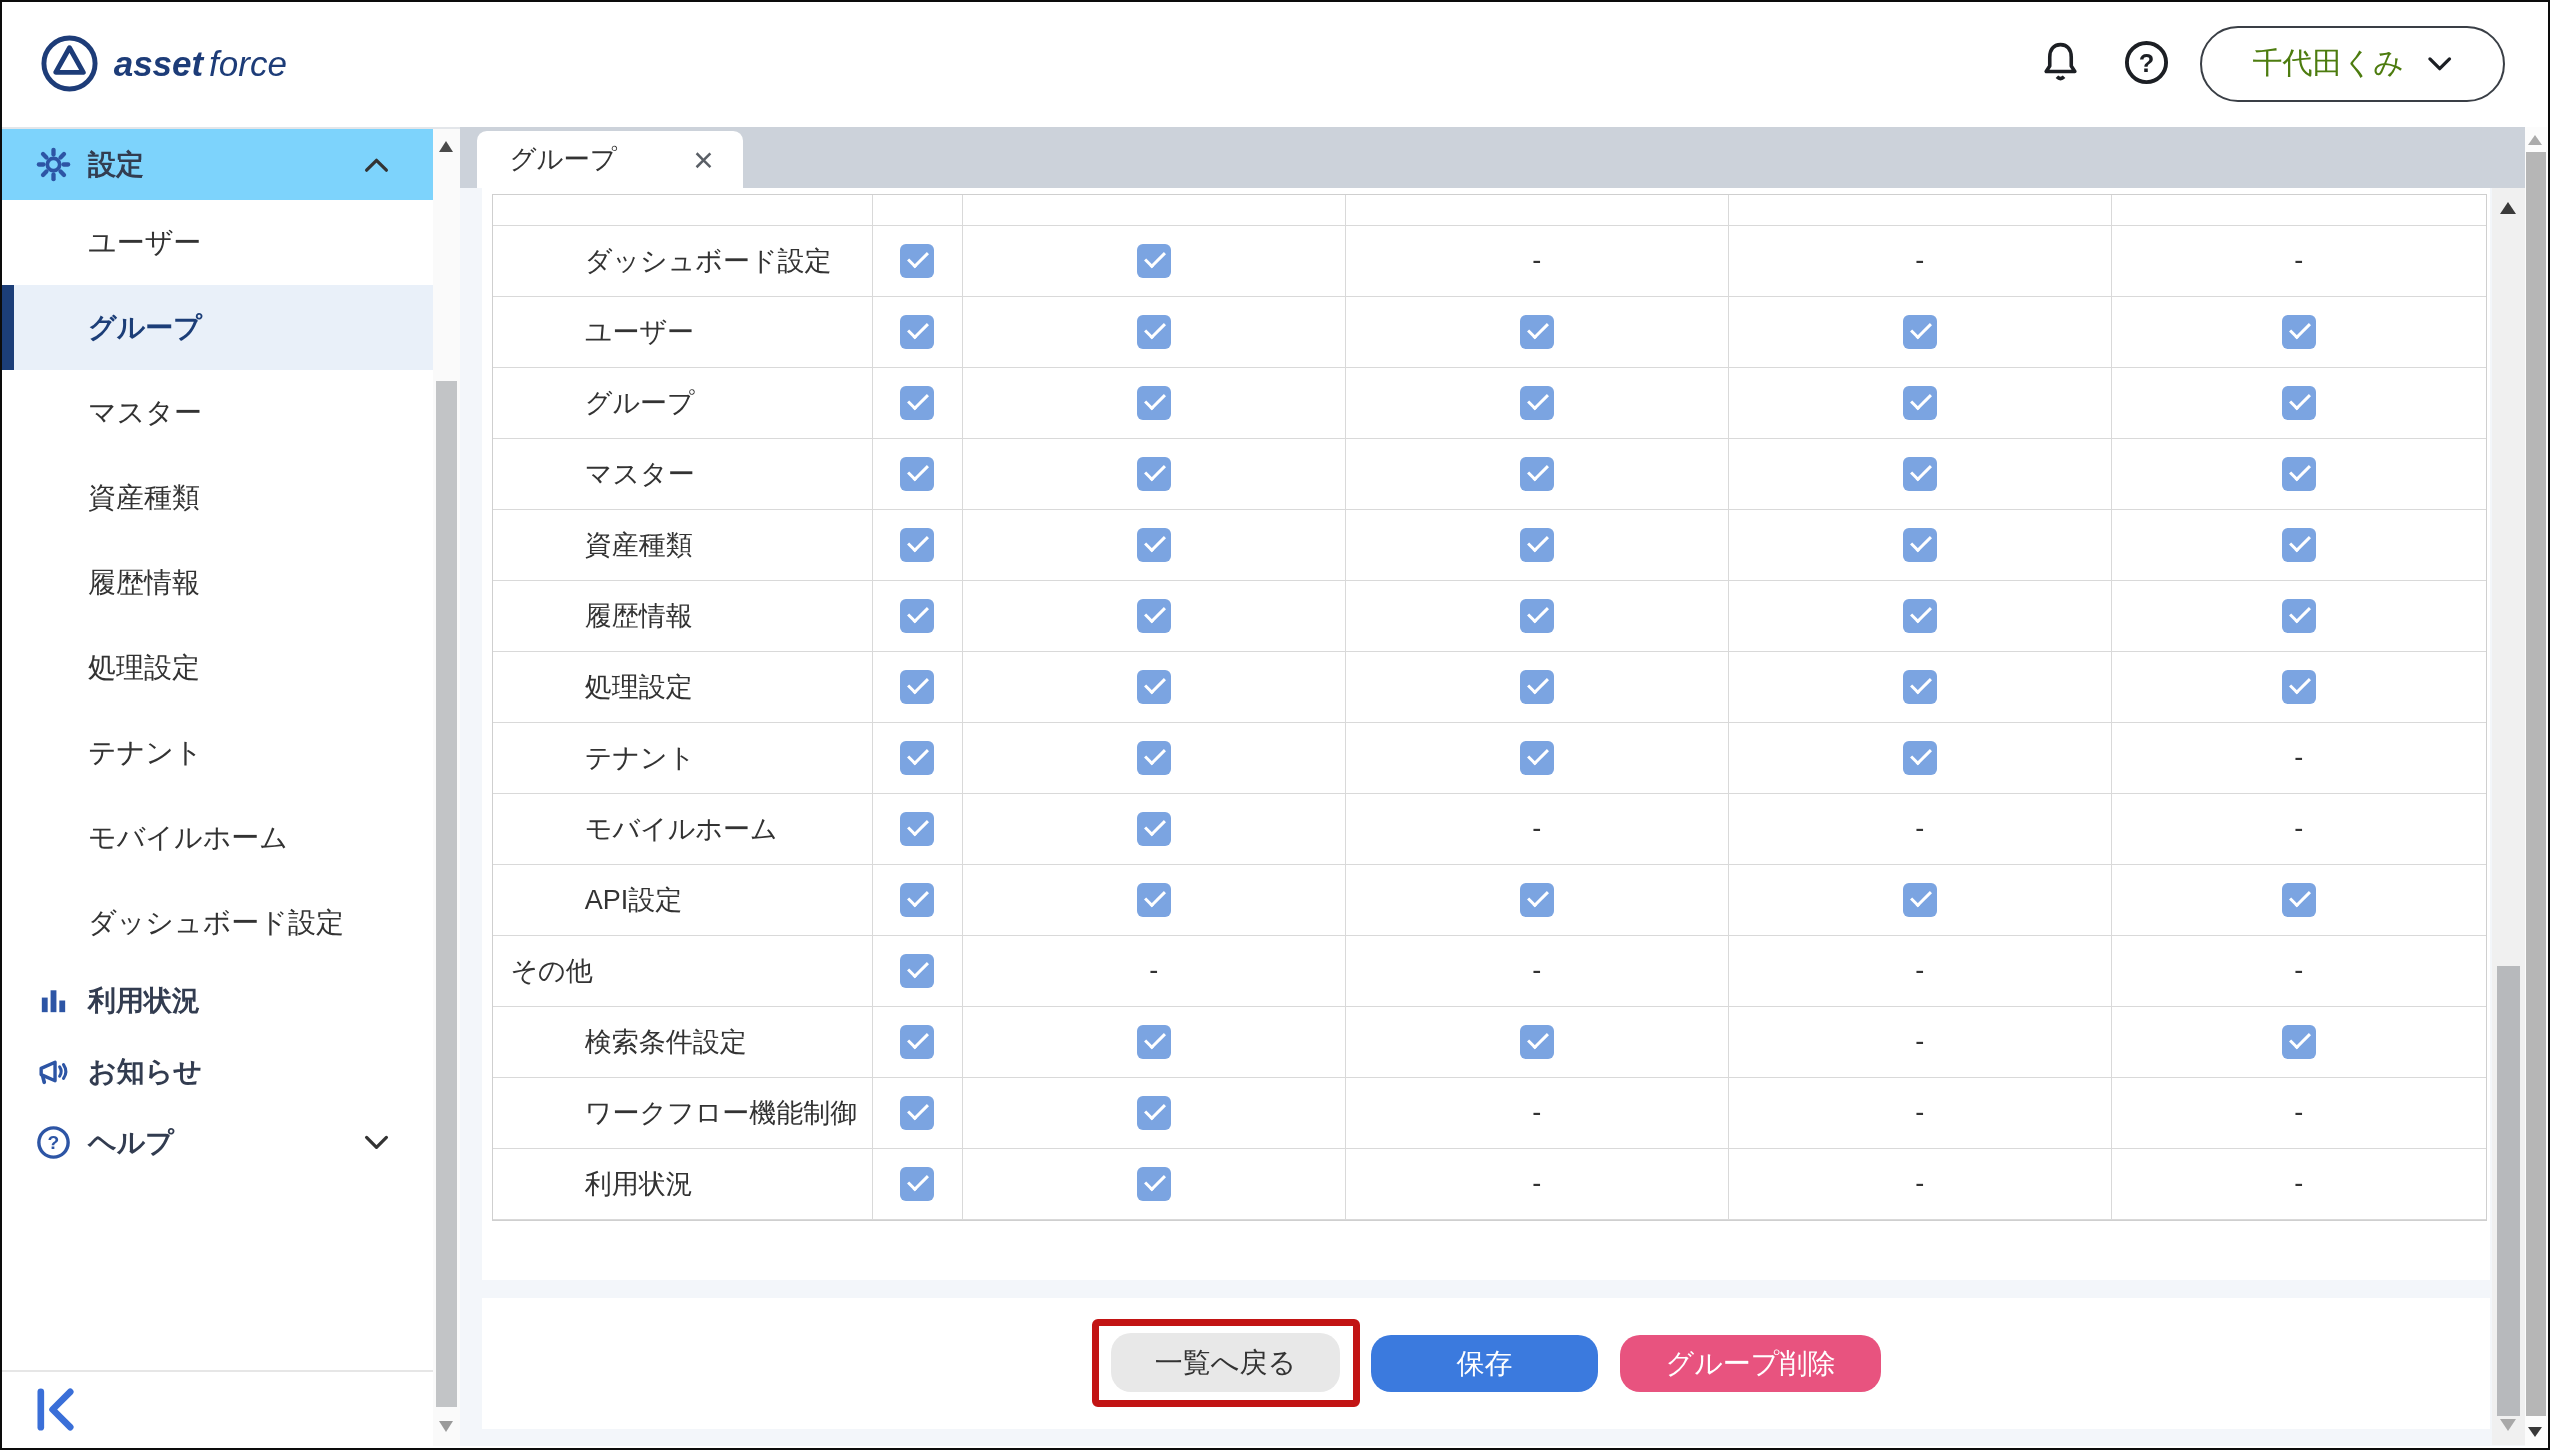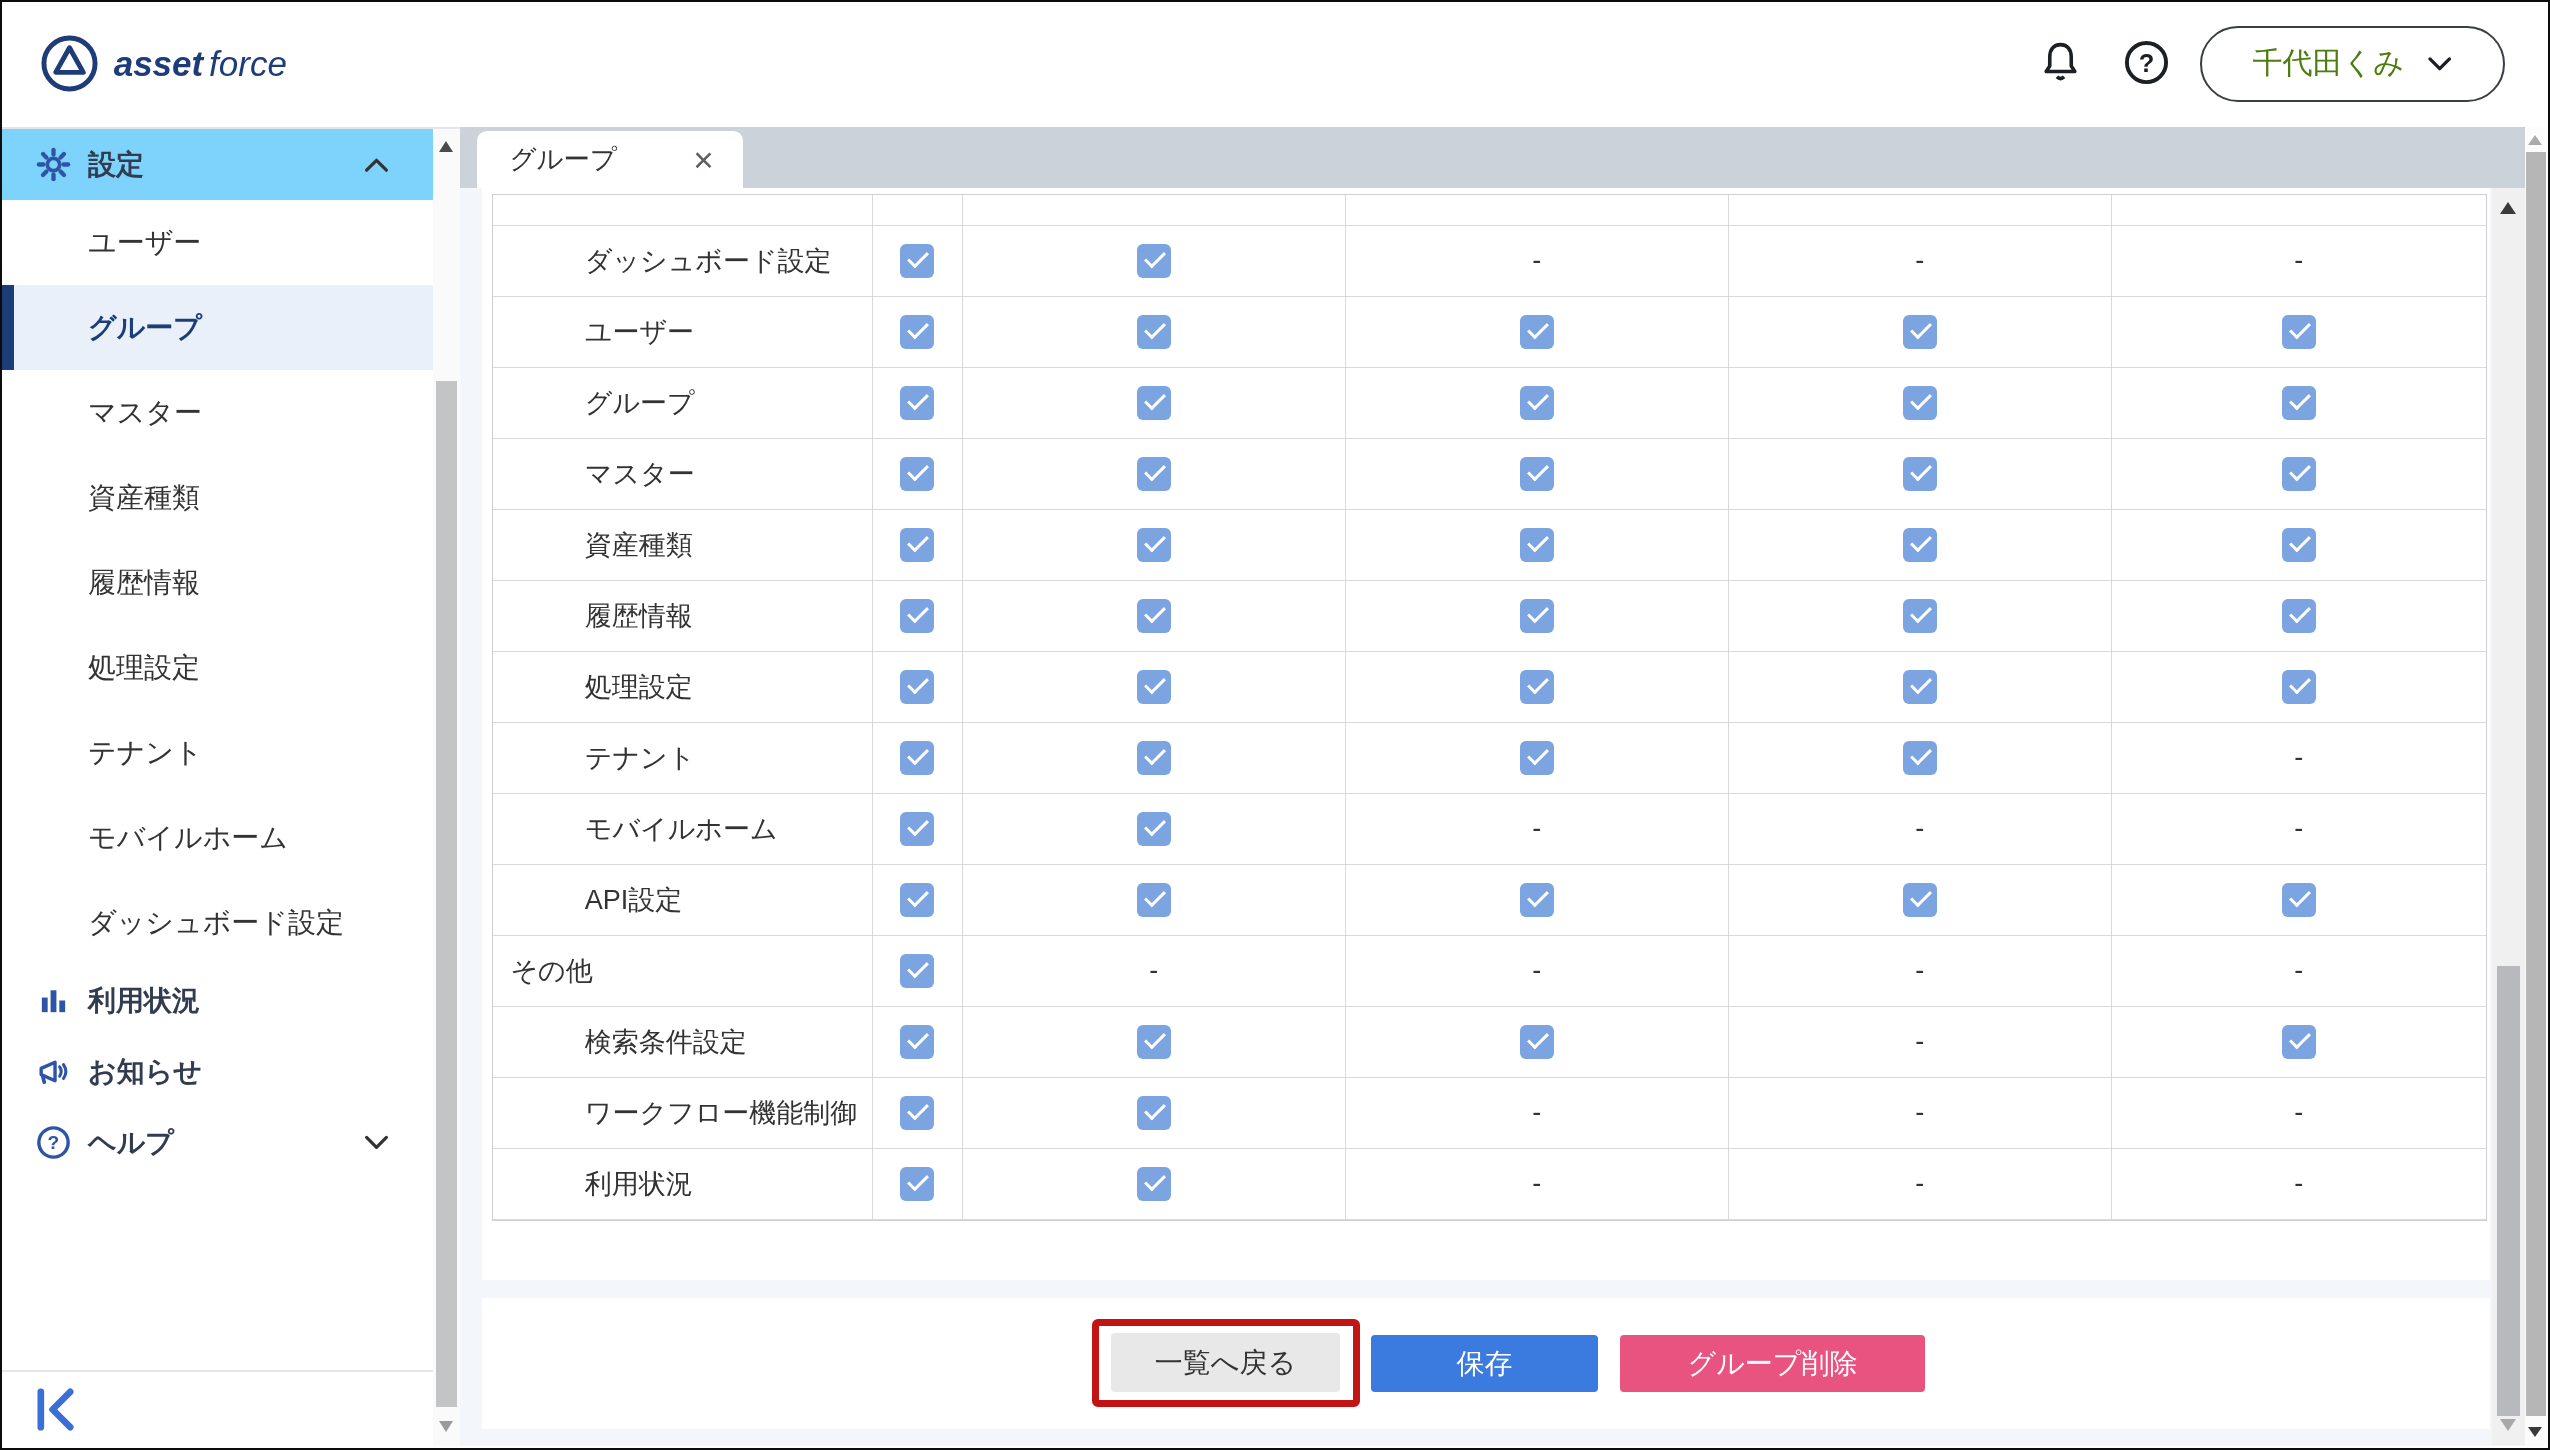--- a/index.html
+++ b/index.html
@@ -52,24 +52,24 @@
   .prow{height:70px;}
   .pcell.plabel{justify-content:flex-start;font-size:27px;color:#333;}
   .pcell.plabel.indent{padding-left:92px;}
   .pcell.plabel.cat{padding-left:17.6px;}
   .cb{width:34px;height:34px;background:var(--checkbox);border-radius:5.9px;position:relative;}
   .cb::after{content:"";position:absolute;left:7.8px;top:7.8px;width:16.6px;height:7.8px;border-left:3.9px solid #fff;border-bottom:3.9px solid #fff;transform:rotate(-45deg);}
   .dash{font-size:27px;color:#333;}
 
   
   .annotation-box{position:absolute;left:610px;top:20.6px;width:268px;height:88px;border:7.8px solid var(--annotation);border-radius:5.9px;box-sizing:border-box;}
-  .btn{position:absolute;border:none;border-radius:4px;font-size:28px;font-family:inherit;cursor:pointer;display:flex;align-items:center;justify-content:center;}
+  .btn{position:absolute;border:none;border-radius:20px;font-size:28px;font-family:inherit;cursor:pointer;display:flex;align-items:center;justify-content:center;}
   .btn-back{left:629px;top:35px;width:229px;height:59px;background:#e8e8e8;color:#333;}
   .btn-save{left:889px;top:37px;width:227px;height:57px;background:var(--save);color:#fff;}
-  .btn-delete{left:1138px;top:37px;width:305px;height:57px;background:var(--delete);color:#fff;}
+  .btn-delete{left:1138px;top:37px;width:261px;height:57px;background:var(--delete);color:#fff;}
 
   svg{display:block;}
 </style>
 </head>
 <body>
 
 <div class="screen">
 
   <div class="header">
     <div class="logo">

